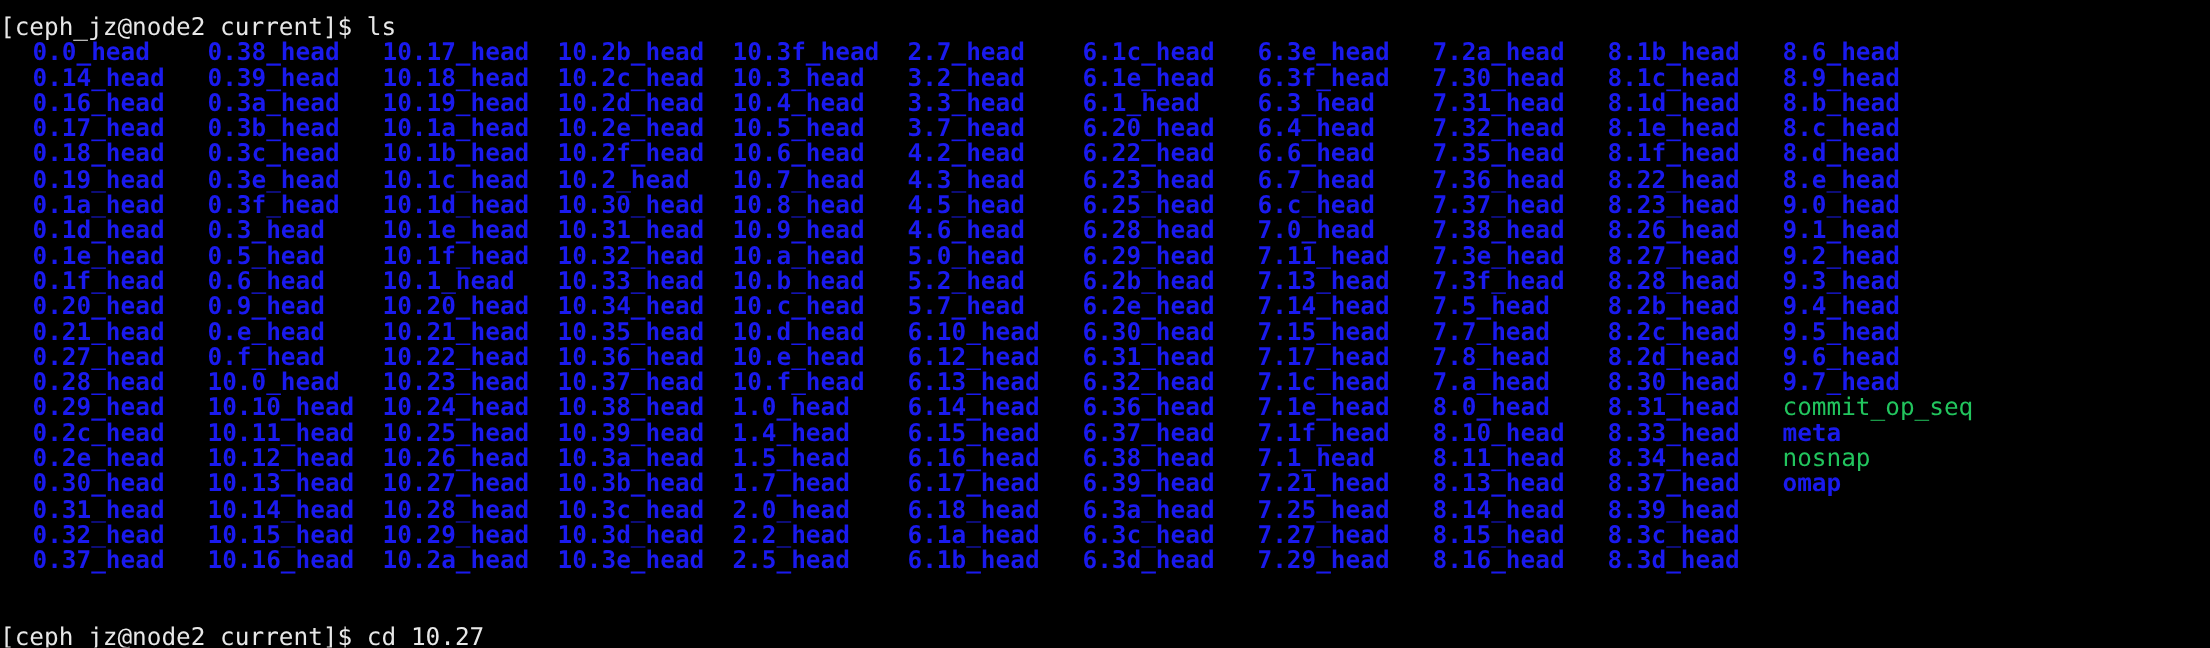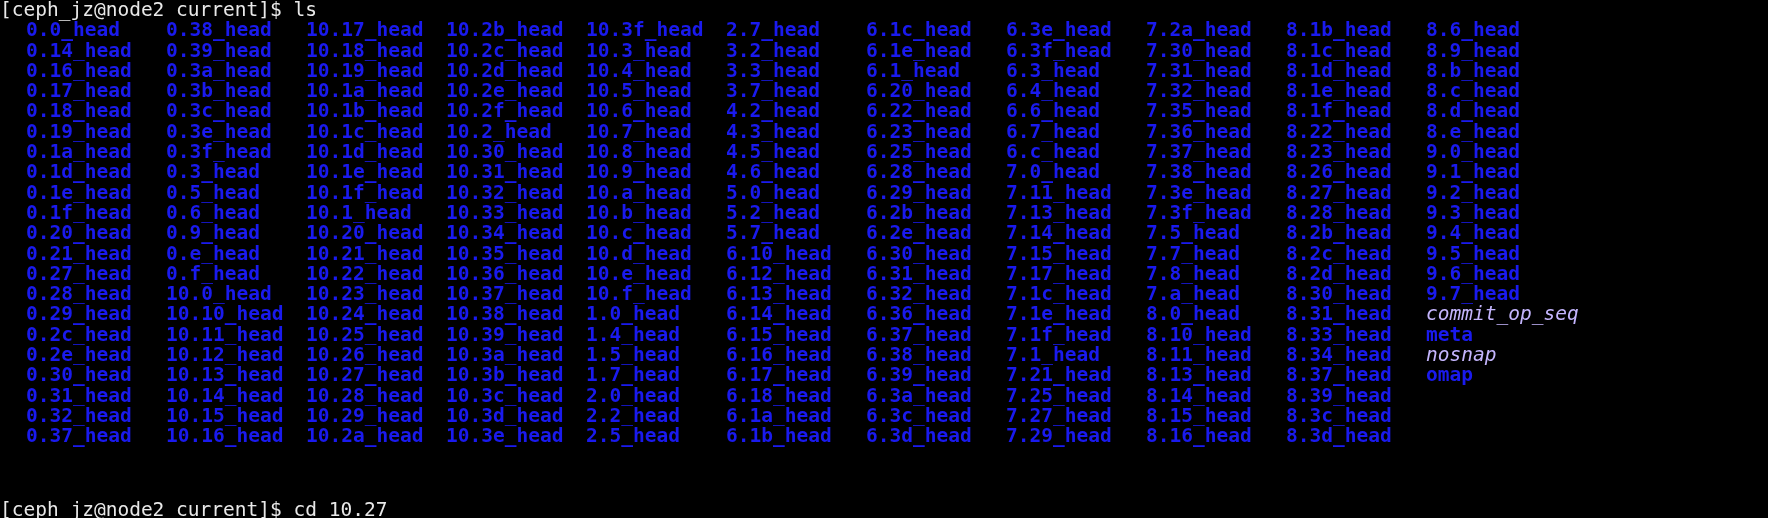--- a/index.html
+++ b/index.html
@@ -49,26 +49,25 @@
     vertical-align: top;
   }
   .cell.last {
     width: auto;
   }
   .dir {
     color: #1a1aee;
     font-weight: bold;
   }
   .file {
-    color: #c4b5fd;
+    color: #22c55e;
     font-weight: normal;
-    font-style: italic;
   }
   .top-prompt {
-    padding-top: 0px;
+    padding-top: 12px;
   }
   .bottom-prompt {
     position: absolute;
     left: 0;
     bottom: -2px;
   }
 </style>
 </head>
 <body>
 

